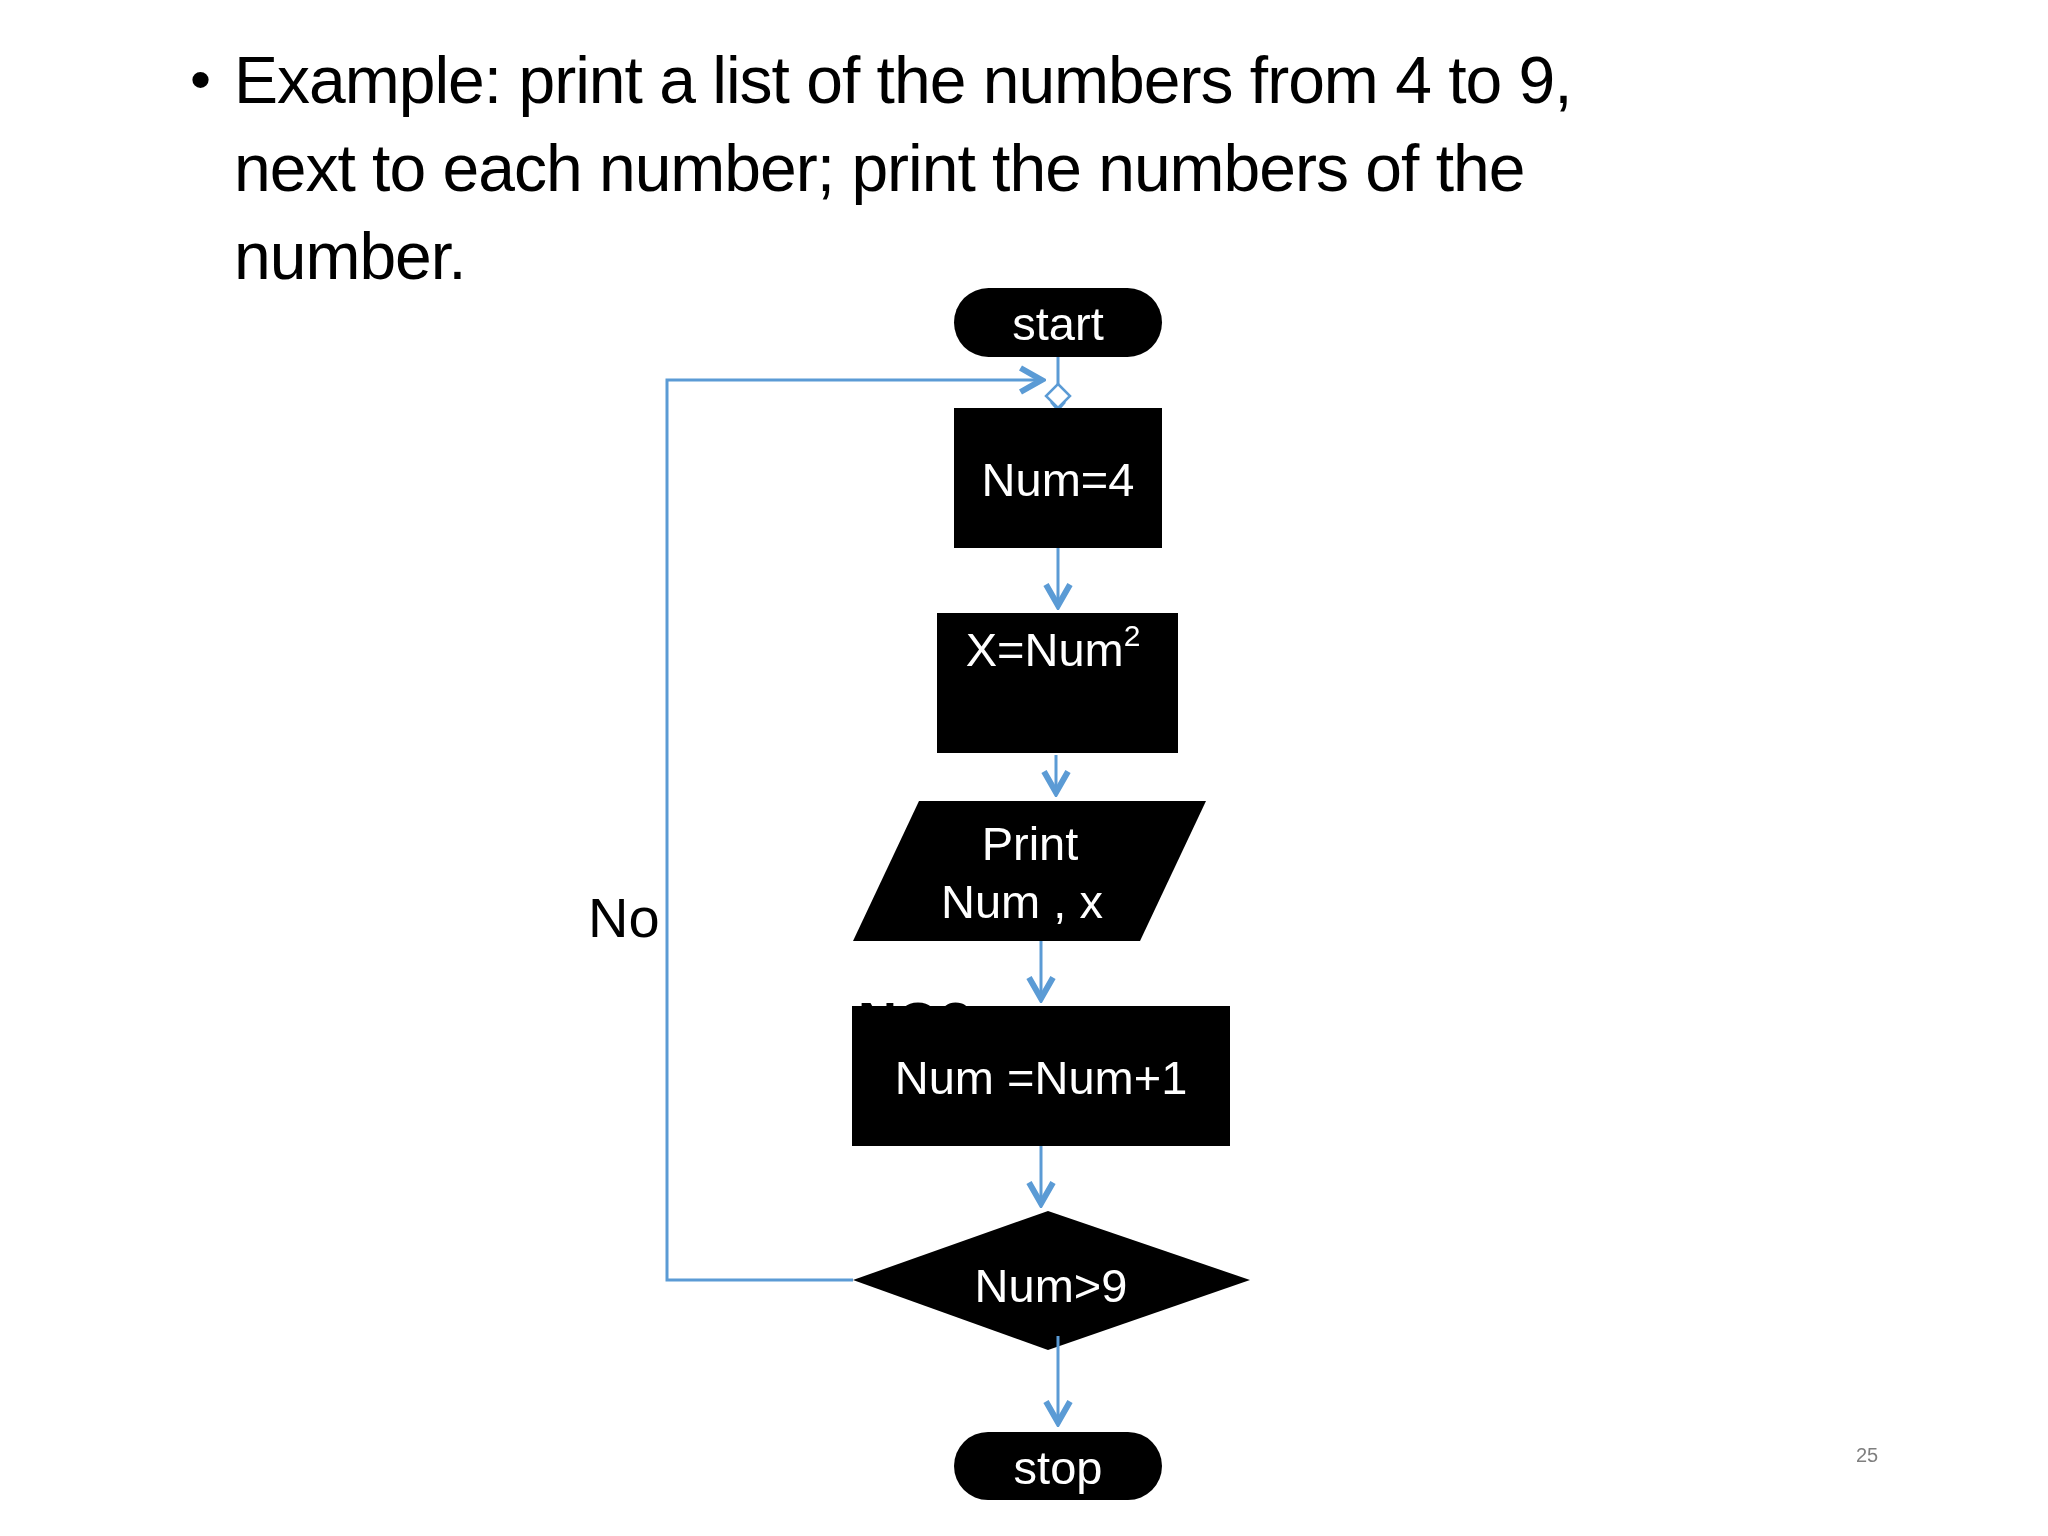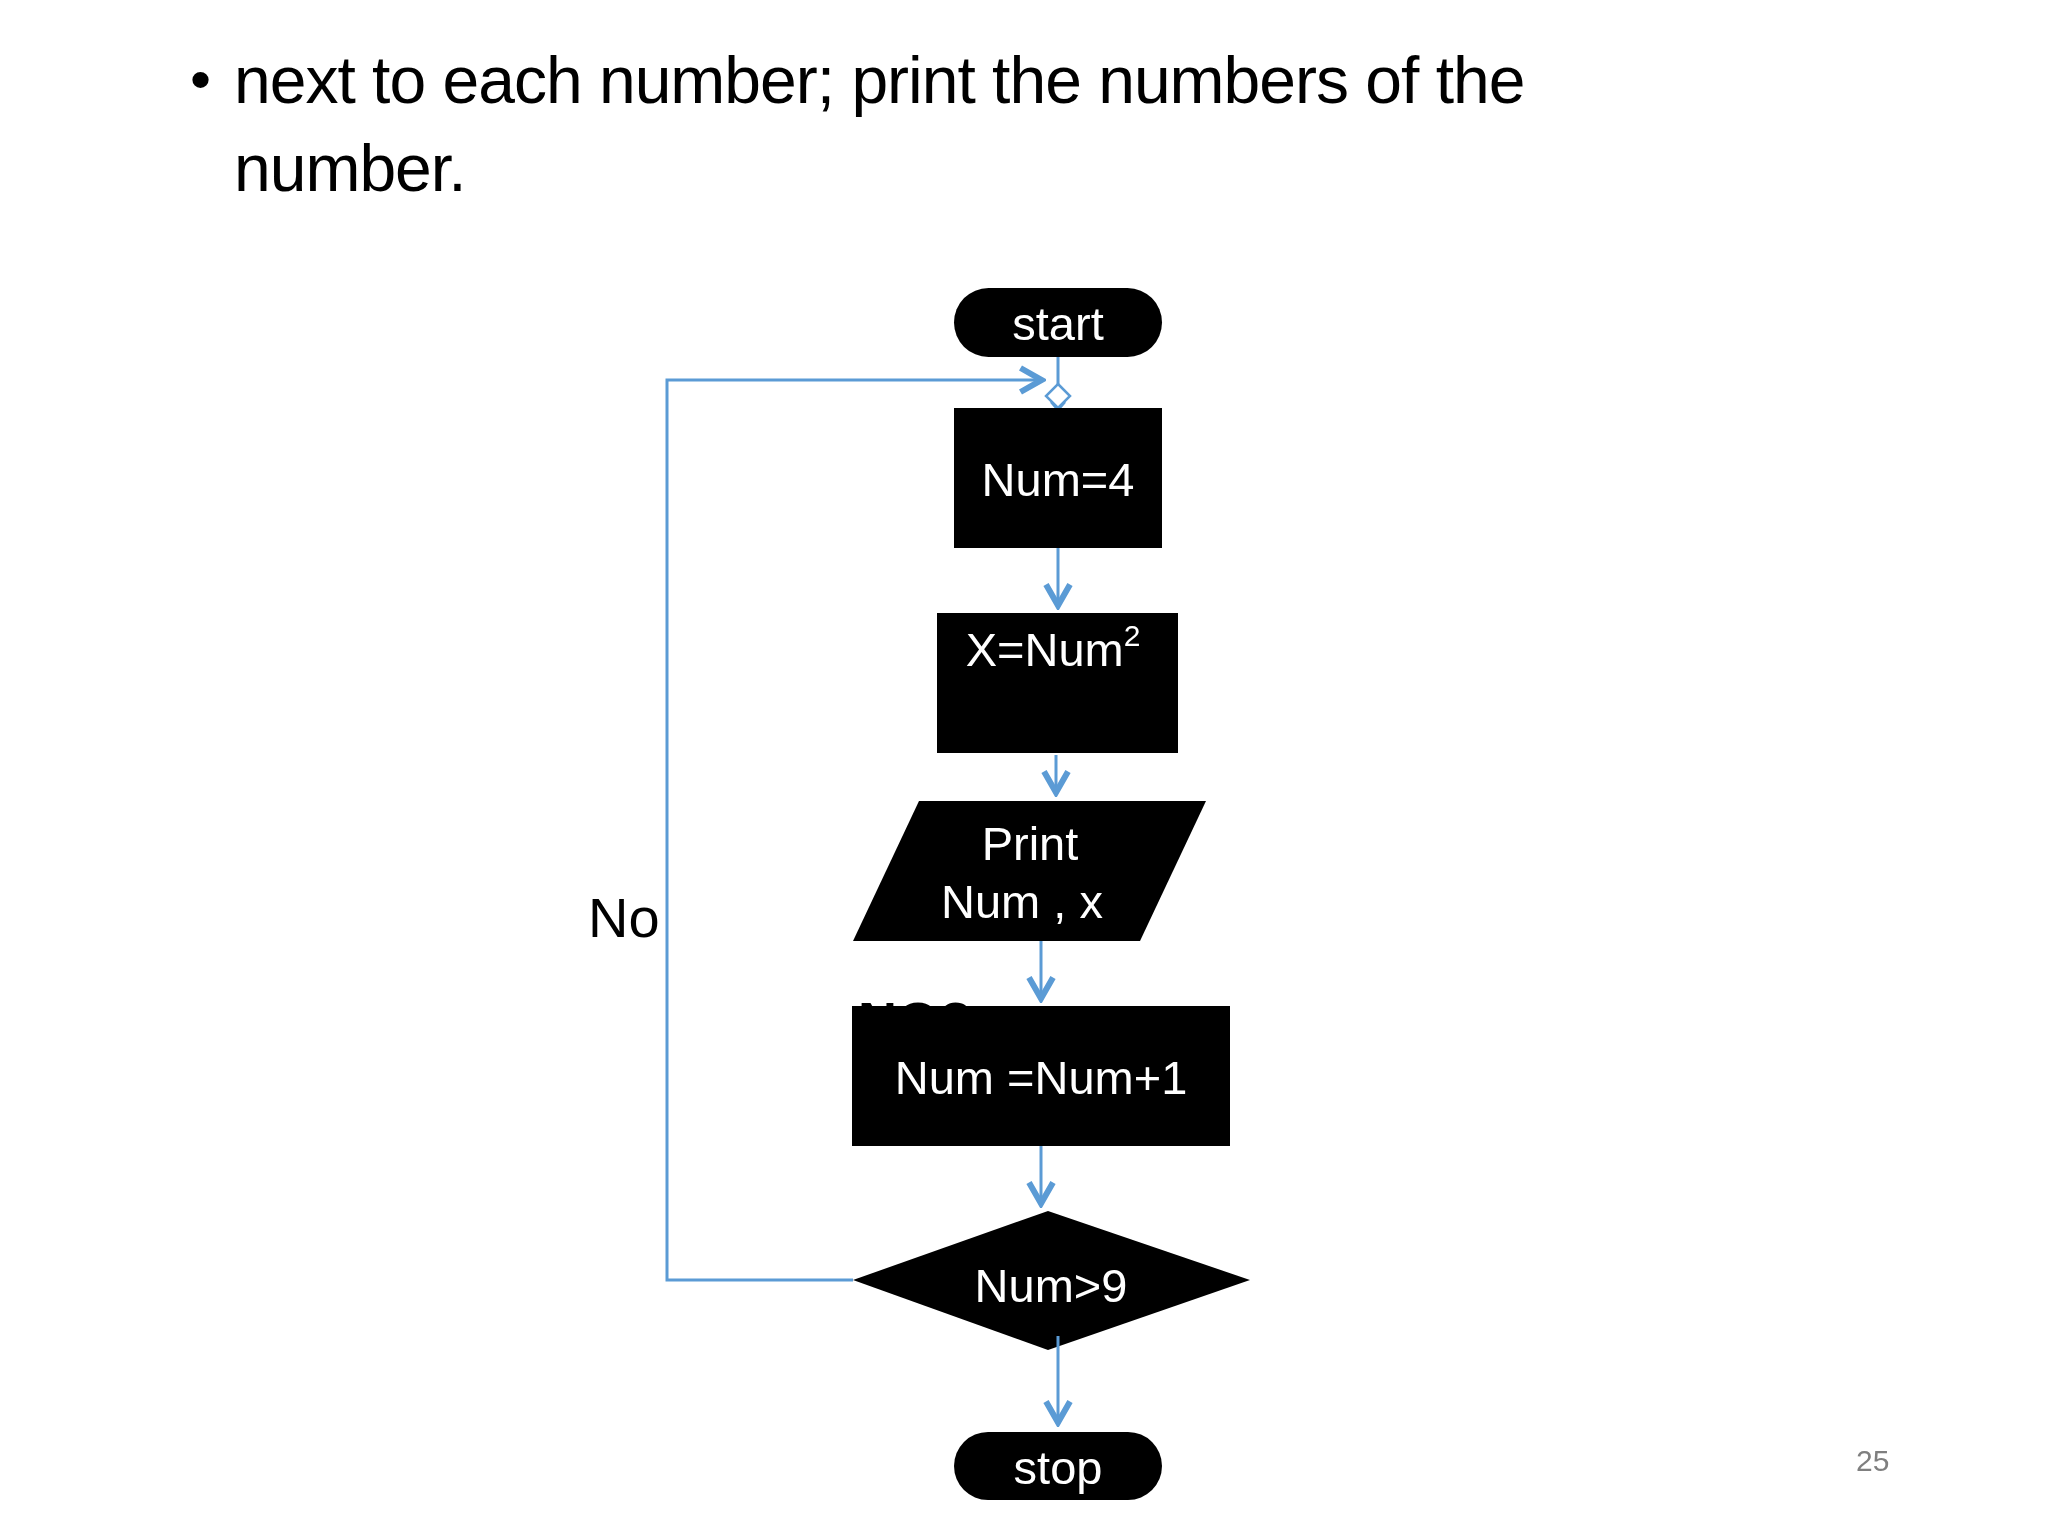--- a/index.html
+++ b/index.html
@@ -24,21 +24,21 @@
   }
   .title-lines{
     font-size:66px;
     line-height:88px;
     letter-spacing:-1px;
     white-space:nowrap;
   }
   .page-number{
     position:absolute;
     left:1856px;top:1444px;
-    font-size:30px;
+    font-size:20px;
     color:#7f7f7f;
   }
   svg.flow{position:absolute;left:0;top:0;}
   .shape{fill:#000000;stroke:none;}
   .node-label{fill:#ffffff;font-size:47px;font-family:"Liberation Sans",sans-serif;}
   .node-label-sup{font-size:30px;}
   .edge{stroke:#5B9BD5;stroke-width:3;fill:none;}
   .edge-arrowhead{stroke:#5B9BD5;stroke-width:2.5;fill:none;}
   .junction-diamond{fill:#ffffff;stroke:#5B9BD5;stroke-width:2.5;}
   .branch-label{fill:#000000;font-size:56px;font-family:"Liberation Sans",sans-serif;}
@@ -46,20 +46,21 @@
   marker path{stroke:#5B9BD5;stroke-width:2;fill:none;}
 </style>
 </head>
 <body>
 
 <div class="slide">
 
   <div class="title-block">
     <div class="title-bullet">•</div>
     <div class="title-lines">
+      <div>Example: print a list of the numbers from 4 to 9,</div>
       <div>next to each number; print the numbers of the</div>
       <div>number.</div>
     </div>
   </div>
 
   <svg class="flow" width="2048" height="1536" viewBox="0 0 2048 1536">
     <defs>
       <marker id="arrow" viewBox="0 0 10 10" refX="8" refY="5" markerWidth="10" markerHeight="10" orient="auto">
         <path d="M1.5,1 L8.5,5 L1.5,9"></path>
       </marker>

